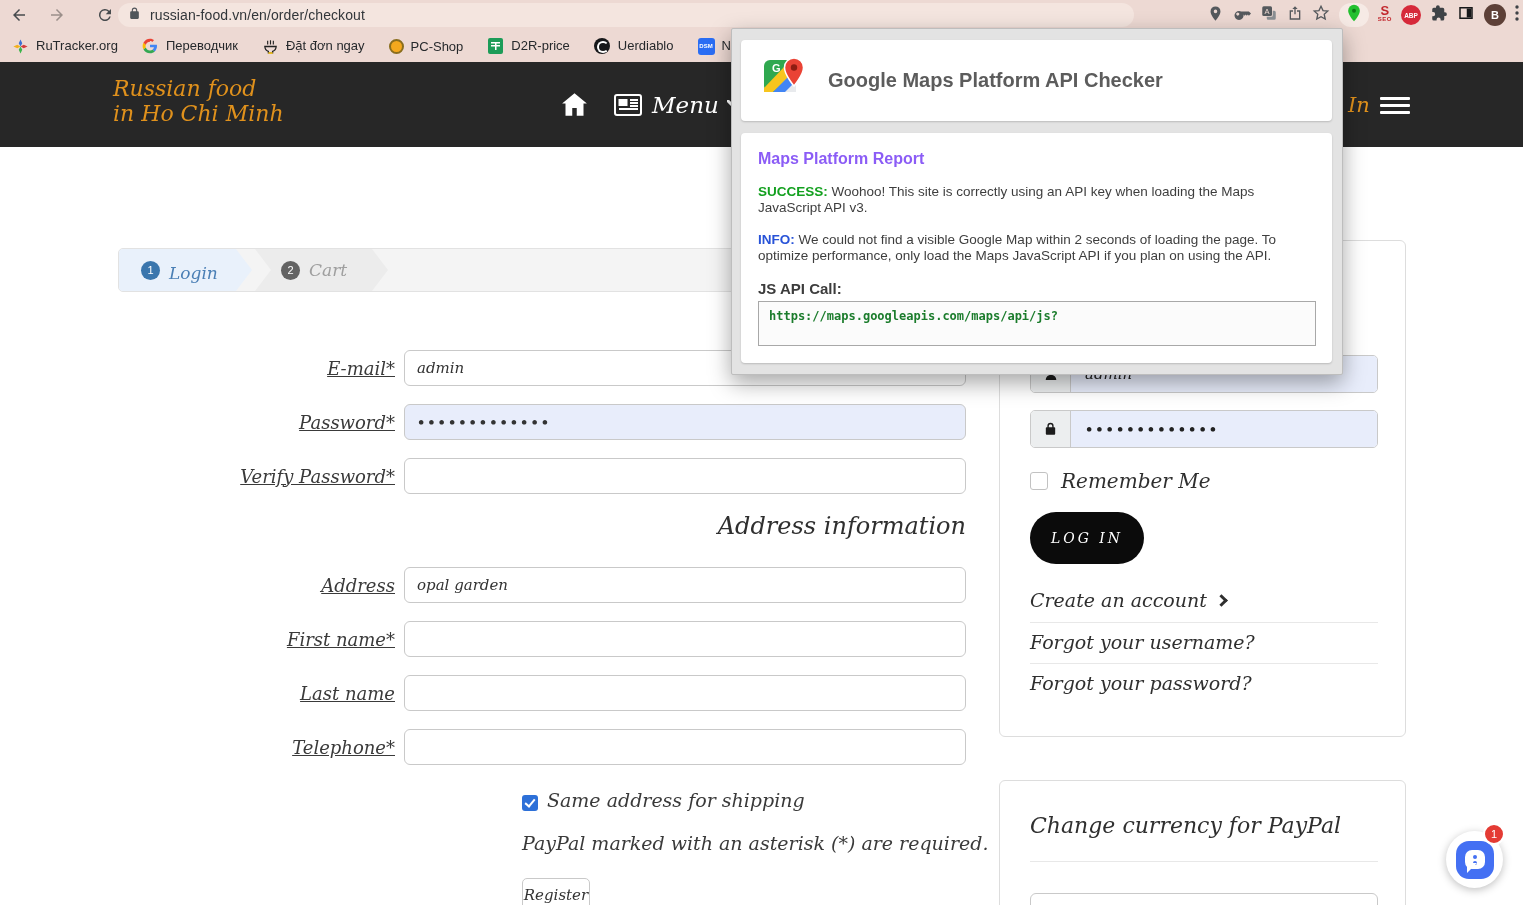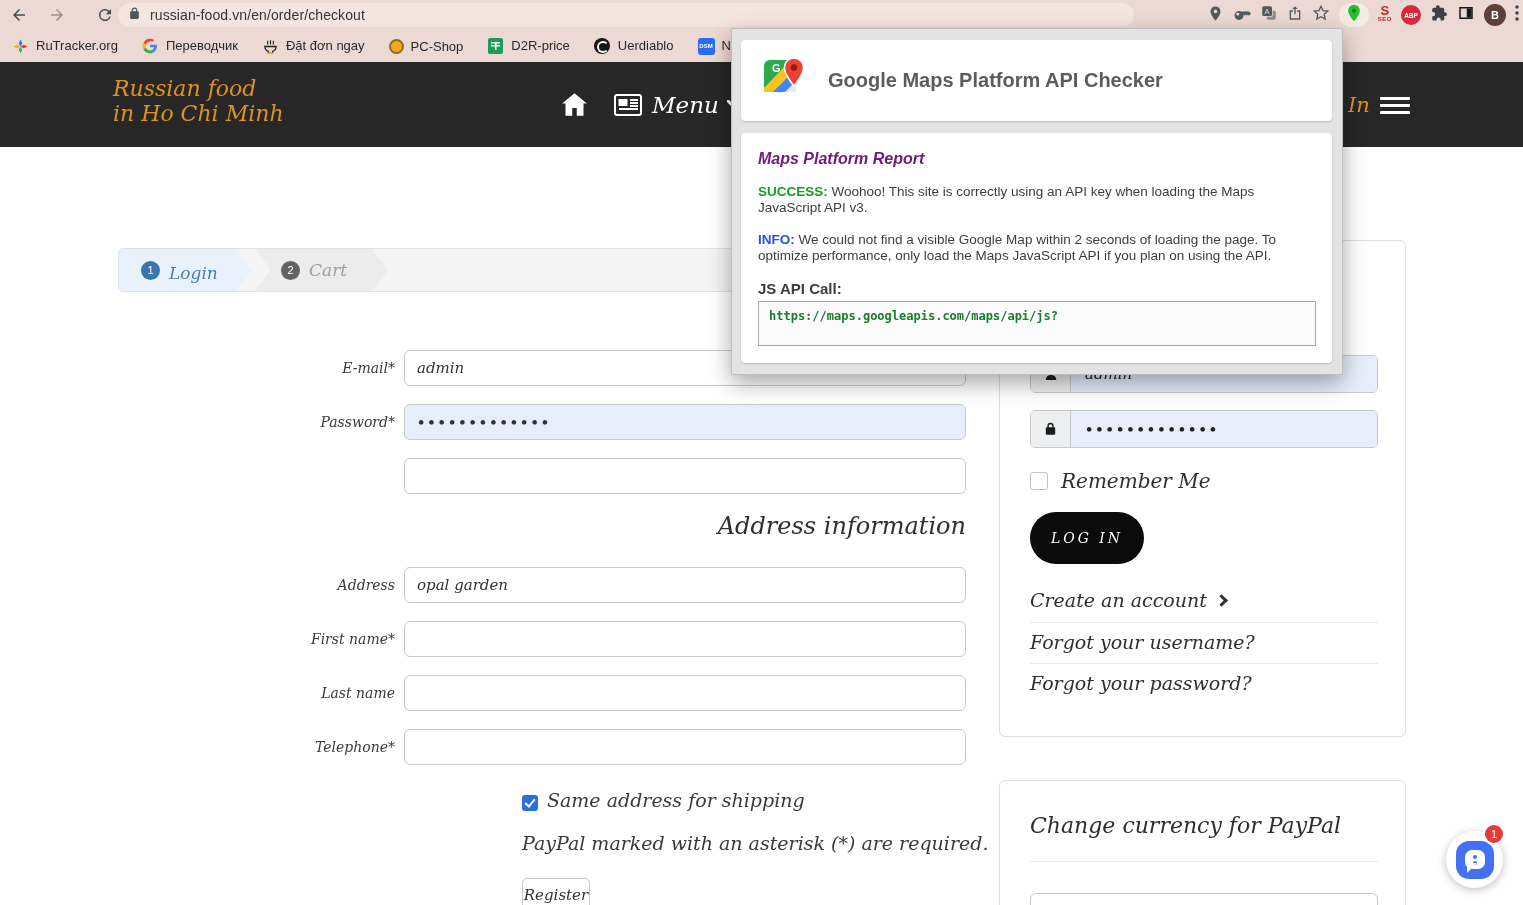--- a/index.html
+++ b/index.html
@@ -50,21 +50,21 @@
   .seg { position:absolute; top:0; height:100%; display:flex; align-items:center; gap:9px; }
   .seg1 { left:0; width:133px; padding-left:22px; background:#e9f1fb; clip-path:polygon(0 0,calc(100% - 16px) 0,100% 50%,calc(100% - 16px) 100%,0 100%); }
   .seg2 { left:136px; width:133px; padding-left:26px; background:#ececec; clip-path:polygon(0 0,calc(100% - 16px) 0,100% 50%,calc(100% - 16px) 100%,0 100%,16px 50%); }
   .stepnum { width:19px; height:19px; border-radius:50%; color:#fff; font-size:11px; display:flex; align-items:center; justify-content:center; flex:none; }
   .seg1 .stepnum{ background:#3a76ad; } .seg2 .stepnum{ background:#636363; }
   .steplbl { font-size:17px; }
   .seg1 .steplbl{ color:#4a7fb5;margin-top:6px; } .seg2 .steplbl{ color:#9f9f9f; }
 
   
   .frow { position:absolute; left:118px; width:848px; height:36px; }
-  .flabel { position:absolute; left:0; top:0; width:277px; height:36px; display:flex; align-items:center; justify-content:flex-end; font-size:14px; color:#3a3a3a; }
+  .flabel { position:absolute; left:0; top:0; width:277px; height:36px; display:flex; align-items:center; justify-content:flex-end; font-size:18px; color:#3a3a3a;text-decoration:underline; }
   .finput { position:absolute; left:286px; top:0; width:562px; height:36px; border:1px solid #c9c9c9; border-radius:6px; background:#fff; font-family:"DejaVu Serif", serif; font-style:italic; font-size:15px; color:#333; padding:0 12px; outline:none; }
   .autofill { background:#e8edfb; }
   .pwd { font-style:normal; font-weight:bold; letter-spacing:2px; font-size:13px; }
   .addr-head { position:absolute; left:118px; top:512px; width:848px; text-align:right; font-size:24px; color:#2f2f2f; }
   .chkrow { position:absolute; left:522px; top:789px; display:flex; align-items:flex-end; gap:9px; }
   .chk-on { width:16px; height:16px; background:#2d70d8; border-radius:3px; position:relative; flex:none; }
   .chk-on::after{ content:""; position:absolute; left:5px; top:2px; width:4px; height:8px; border:solid #fff; border-width:0 2px 2px 0; transform:rotate(40deg); }
   .note { position:absolute; left:522px; top:832px; font-size:19px; color:#3a3a3a; }
   .register { position:absolute; left:522px; top:878px; width:68px; height:34px; background:#fff; border:1px solid #c9c9c9; border-radius:5px; font-size:15px; color:#333; display:flex; align-items:center; justify-content:center; }
 
@@ -272,20 +272,21 @@
 
 <div class="frow" style="top:350px;">
   <div class="flabel script">E-mail*</div>
   <input class="finput" readonly="" value="admin" style="">
 </div>
 <div class="frow" style="top:404px;">
   <div class="flabel script">Password*</div>
   <input class="finput autofill pwd" readonly="" value="•••••••••••••" style="">
 </div>
 <div class="frow" style="top:458px;">
+  <div class="flabel script">Verify Password*</div>
   <input class="finput" readonly="" style="">
 </div>
 
 <div class="addr-head script">Address information</div>
 
 <div class="frow" style="top:567px;">
   <div class="flabel script">Address</div>
   <input class="finput" readonly="" value="opal garden" style="">
 </div>
 <div class="frow" style="top:621px;">
@@ -370,21 +371,21 @@
         <polygon points="10,36 26,20 33,27 33,36" fill="#4285f4"></polygon>
         <polygon points="22,36 33,25 33,36" fill="#e8eaed"></polygon>
         <text x="9" y="16" font-size="11" font-weight="bold" fill="#fff" font-family="sans-serif">G</text>
         <path d="M31 2a9.5 9.5 0 0 0-9.5 9.5C21.5 18.8 31 30 31 30s9.5-11.2 9.5-18.5A9.5 9.5 0 0 0 31 2z" fill="#ea4335" stroke="#fff" stroke-width="1.5"></path>
         <circle cx="31" cy="11.5" r="3.2" fill="#8f1d12"></circle>
       </svg>
     </span>
     <div class="abs ptitle" style="left:87px; top:29px;">Google Maps Platform API Checker</div>
   </div>
   <div class="pcard" style="top:104px; height:230px;">
-    <div class="abs" style="left:17px; top:17px; font-size:16px; font-weight:bold; color:#701a75;font-style:italic;">Maps Platform Report</div>
+    <div class="abs" style="left:17px; top:17px; font-size:16px; font-weight:bold; color:#8b5cf6;">Maps Platform Report</div>
     <div class="abs preport" style="left:17px; top:51px; width:558px;">
       <span class="lbl-success">SUCCESS:</span><span> Woohoo! This site is correctly using an API key when loading the Maps JavaScript API v3.</span>
     </div>
     <div class="abs preport" style="left:17px; top:99px; width:562px;">
       <span class="lbl-info">INFO:</span><span> We could not find a visible Google Map within 2 seconds of loading the page. To optimize performance, only load the Maps JavaScript API if you plan on using the API.</span>
     </div>
     <div class="abs" style="left:17px; top:147px; font-size:15px; font-weight:bold; color:#3c3c3c;">JS API Call:</div>
     <div class="codebox">
       <div>https://maps.googleapis.com/maps/api/js?</div>
     </div>

